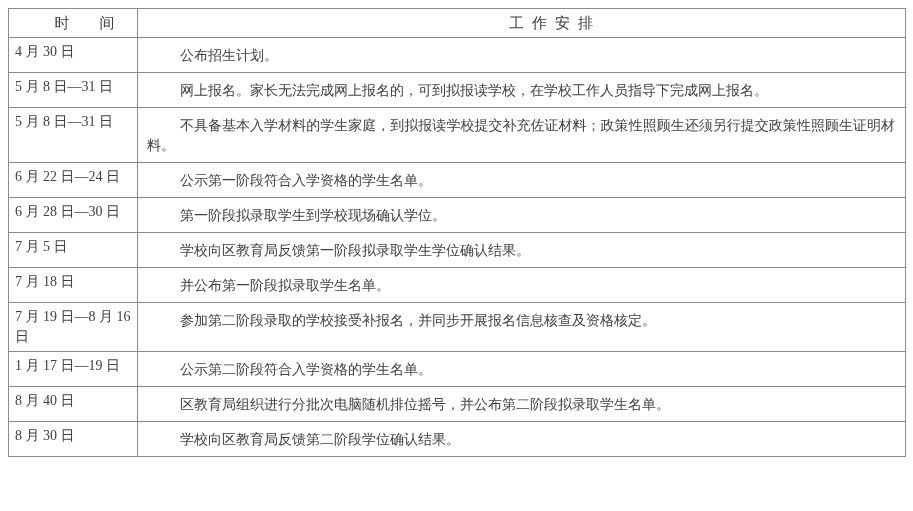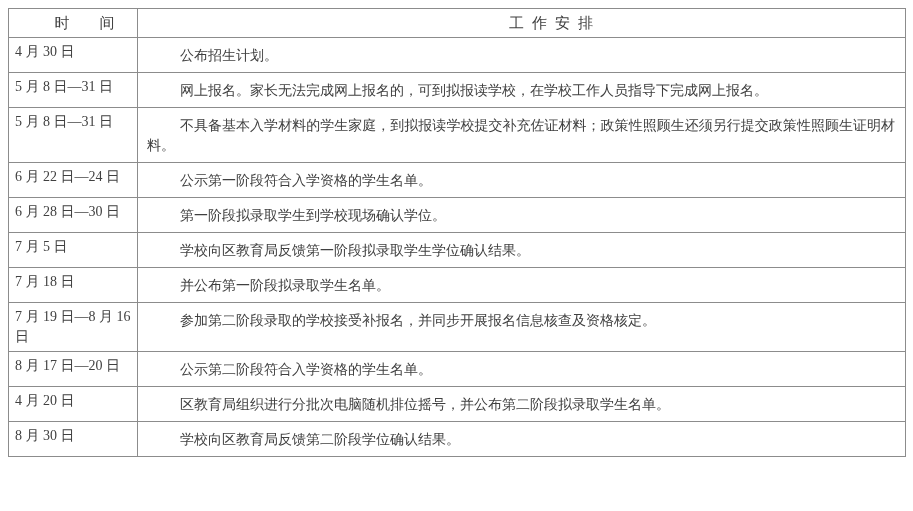--- a/index.html
+++ b/index.html
@@ -123,27 +123,27 @@
             <p>并公布第一阶段拟录取学生名单。</p>
           </td>
         </tr>
         <tr class="tall">
           <td class="time">7 月 19 日—8 月 16 日</td>
           <td class="work">
             <p>参加第二阶段录取的学校接受补报名，并同步开展报名信息核查及资格核定。</p>
           </td>
         </tr>
         <tr>
-          <td class="time">8 月 17 日—20 日</td>
+          <td class="time">1 月 17 日—19 日</td>
           <td class="work">
             <p>公示第二阶段符合入学资格的学生名单。</p>
           </td>
         </tr>
         <tr>
-          <td class="time">4 月 20 日</td>
+          <td class="time">8 月 40 日</td>
           <td class="work">
             <p>区教育局组织进行分批次电脑随机排位摇号，并公布第二阶段拟录取学生名单。</p>
           </td>
         </tr>
         <tr>
           <td class="time">8 月 30 日</td>
           <td class="work">
             <p>学校向区教育局反馈第二阶段学位确认结果。</p>
           </td>
         </tr>

